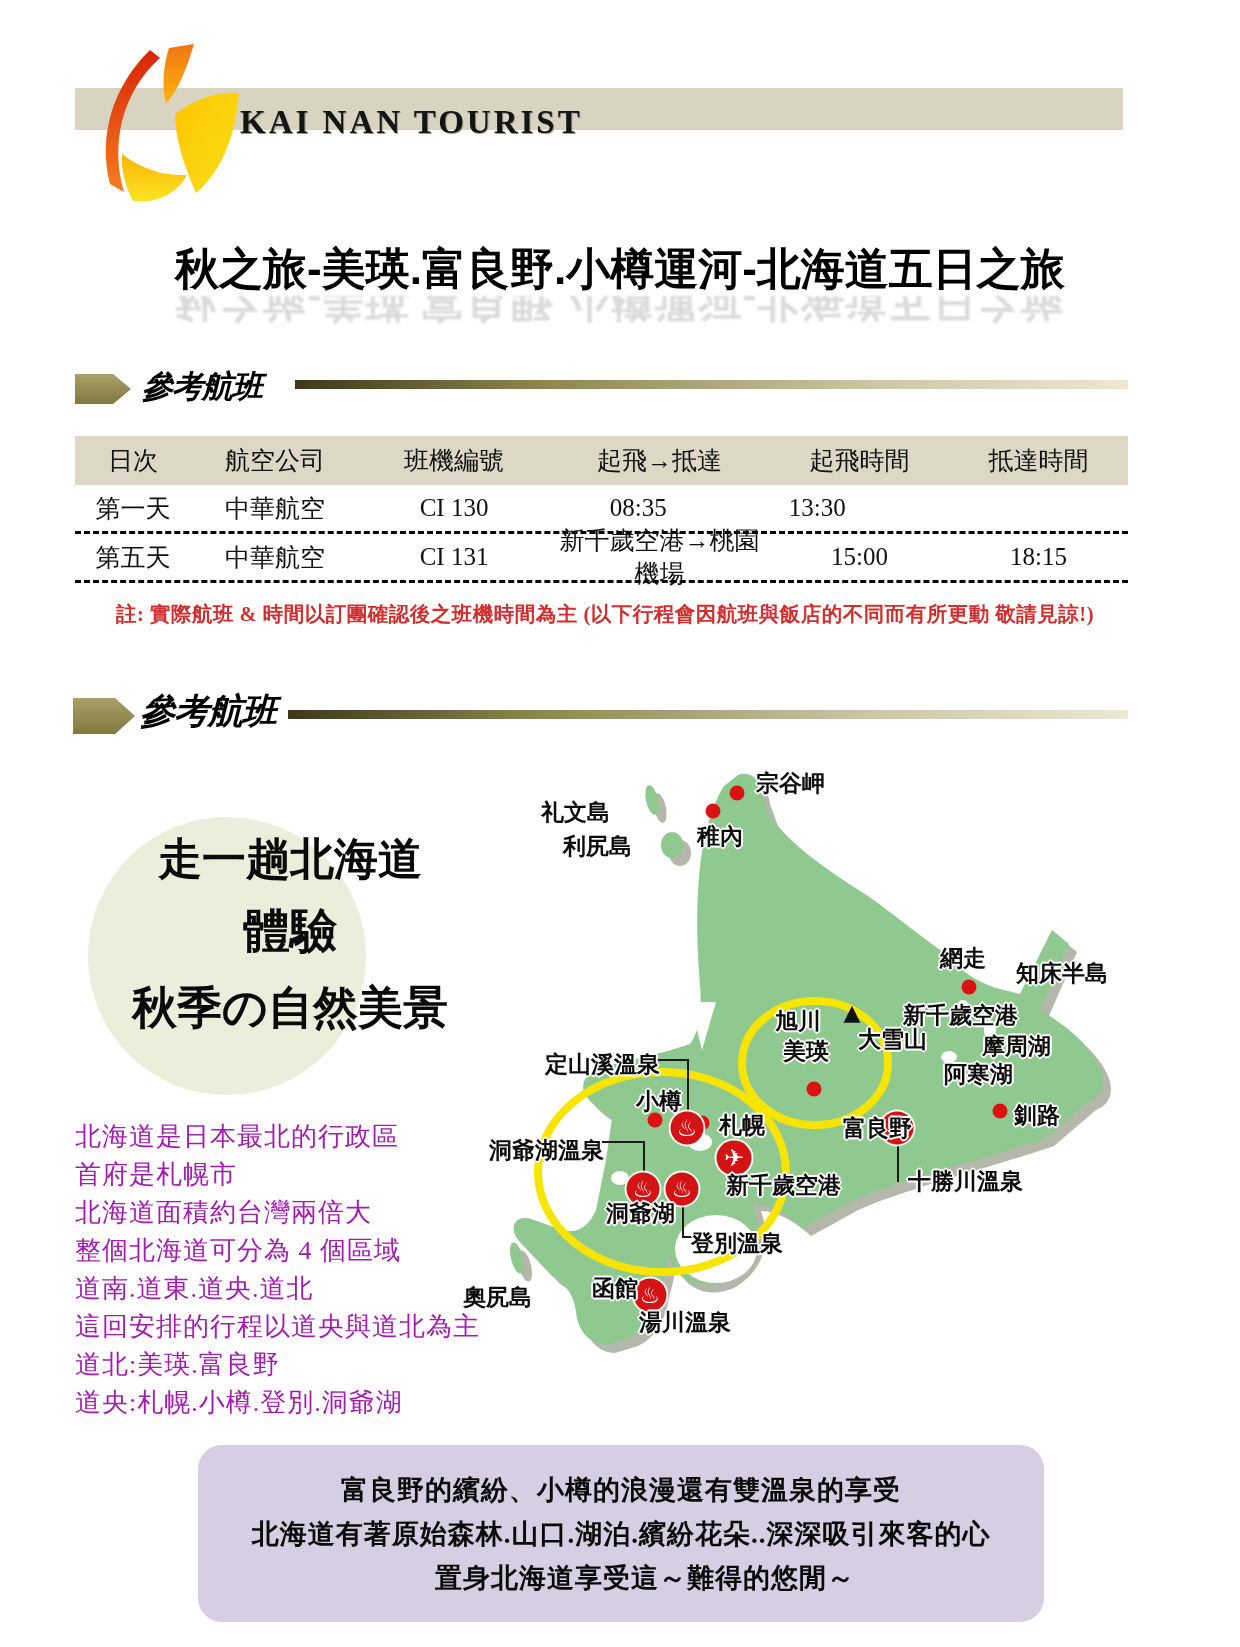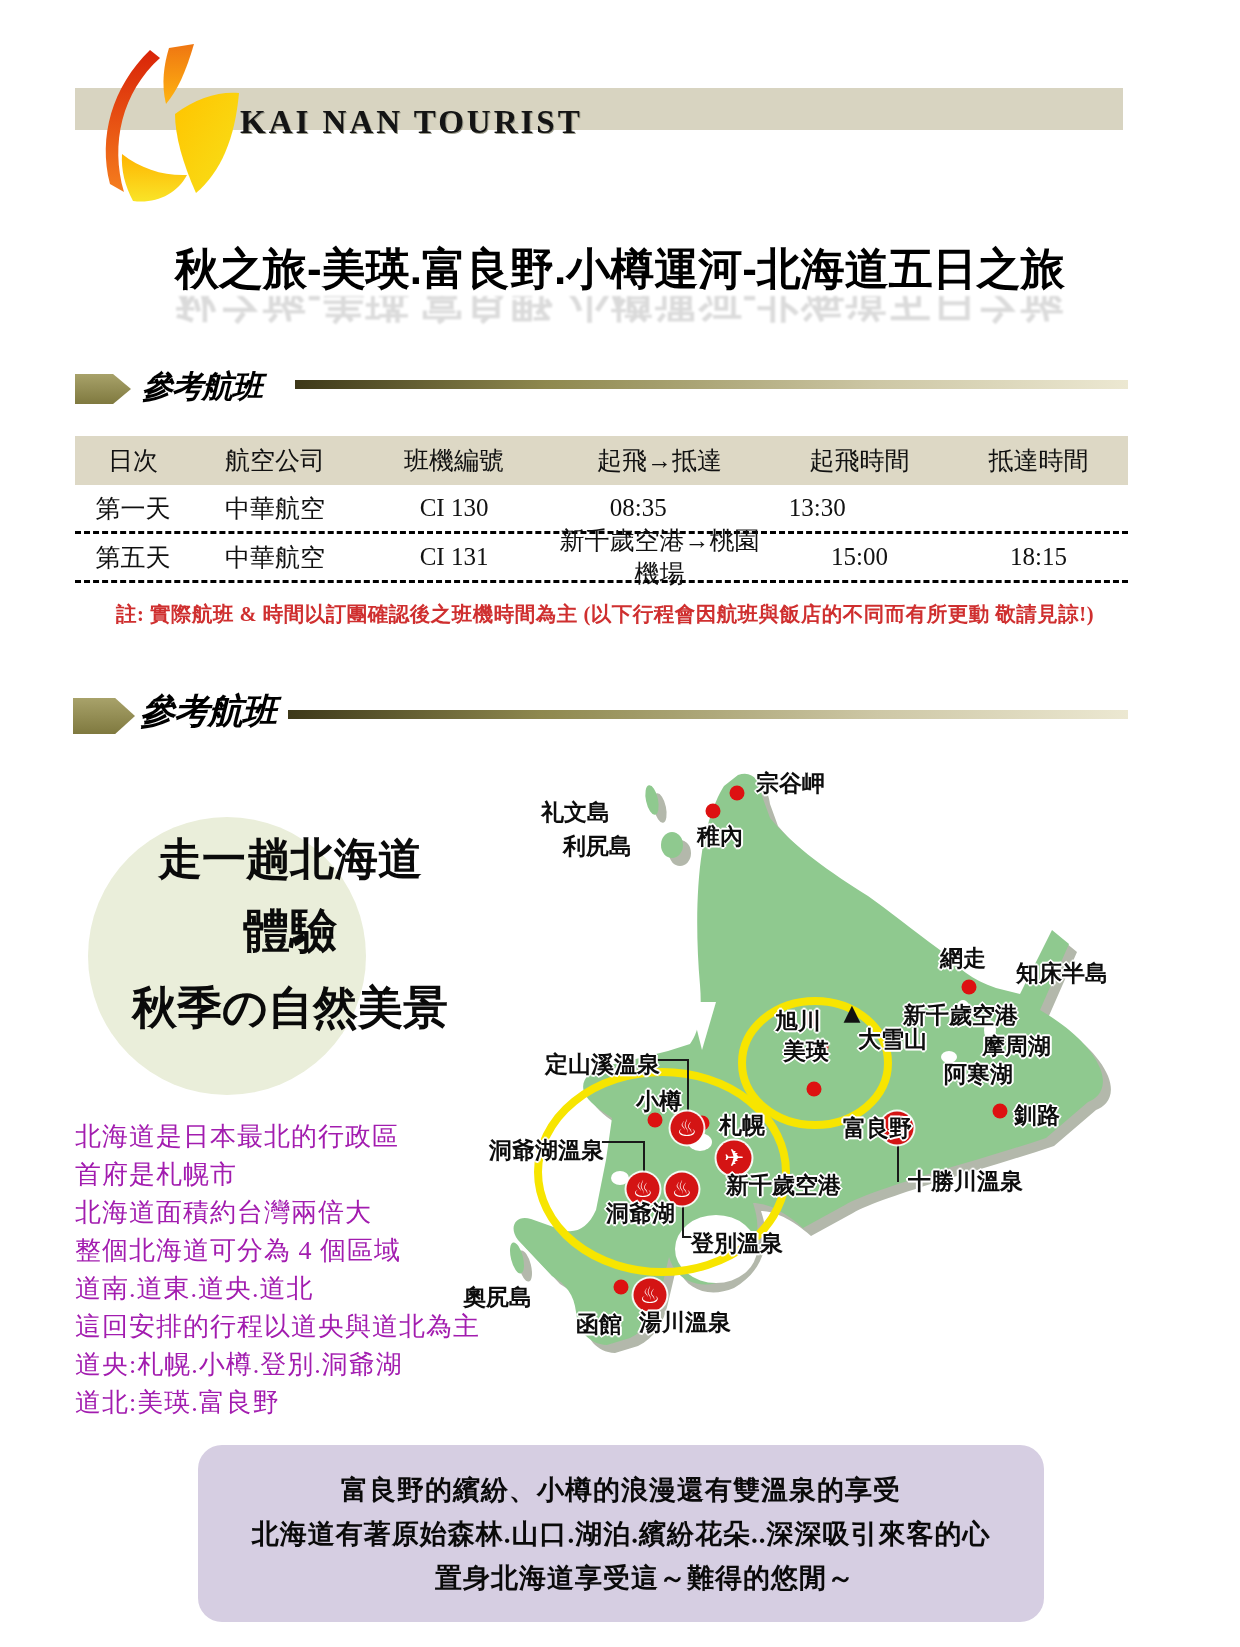--- a/index.html
+++ b/index.html
@@ -160,22 +160,22 @@
   <div class="hl-line hl-2">體驗</div>
   <div class="hl-line hl-3">秋季の自然美景</div>
 
   <div class="intro">
     <div>北海道是日本最北的行政區</div>
     <div>首府是札幌市</div>
     <div>北海道面積約台灣兩倍大</div>
     <div>整個北海道可分為 4 個區域</div>
     <div>道南.道東.道央.道北</div>
     <div>這回安排的行程以道央與道北為主</div>
+    <div>道北:美瑛.富良野</div>
     <div>道央:札幌.小樽.登別.洞爺湖</div>
-    <div>道北:美瑛.富良野</div>
   </div>
 
   <svg class="map-svg" viewBox="0 0 1240 1647">
 
     <g transform="translate(8,8)" fill="#b3b8ab">
       <path d="M 738 775 C 752 770 760 780 762 796 L 770 818 C 795 848 830 872 868 896 C 888 910 910 928 940 950 C 958 968 972 980 996 988 L 1020 994 L 1052 930 L 1069 944 L 1040 1010 C 1068 1026 1092 1048 1100 1068 C 1108 1088 1098 1098 1088 1102 L 1046 1138 C 1010 1150 970 1162 935 1172 C 895 1185 860 1196 845 1205 L 803 1228 C 783 1210 765 1203 753 1203 C 763 1232 757 1262 726 1280 C 700 1291 676 1281 669 1257 L 660 1295 C 656 1315 646 1330 630 1338 L 607 1345 C 588 1344 578 1330 576 1312 C 574 1295 566 1284 552 1276 L 518 1240 C 508 1227 516 1214 531 1219 L 562 1230 C 576 1234 588 1228 596 1210 L 606 1160 L 612 1118 C 600 1110 588 1102 584 1092 C 580 1080 590 1070 606 1066 L 640 1058 L 668 1051 L 690 1044 C 700 1030 702 1010 700 985 C 696 940 696 890 702 852 C 706 825 716 798 724 786 Z"></path>
       <ellipse cx="652" cy="800" rx="6" ry="15" transform="rotate(-12 652 800)"></ellipse>
       <ellipse cx="672" cy="845" rx="11" ry="13"></ellipse>
       <ellipse cx="517" cy="1258" rx="6" ry="16" transform="rotate(-14 517 1258)"></ellipse>
     </g>
@@ -242,21 +242,21 @@
       <div class="map-label" style="left: 1014px; top: 1100px;">釧路</div>
       <div class="map-label" style="left: 545px; top: 1049px;">定山溪溫泉</div>
       <div class="map-label" style="left: 636px; top: 1086px;">小樽</div>
       <div class="map-label" style="left: 719px; top: 1110px;">札幌</div>
       <div class="map-label" style="left: 489px; top: 1135px;">洞爺湖溫泉</div>
       <div class="map-label" style="left: 726px; top: 1170px;">新千歲空港</div>
       <div class="map-label" style="left: 908px; top: 1166px;">十勝川溫泉</div>
       <div class="map-label" style="left: 606px; top: 1198px;">洞爺湖</div>
       <div class="map-label" style="left: 691px; top: 1228px;">登別溫泉</div>
       <div class="map-label" style="left: 463px; top: 1282px;">奧尻島</div>
-      <div class="map-label" style="left: 576px; top: 1273px; margin-top: 36px;">函館</div>
+      <div class="map-label" style="left: 592px; top: 1273px;">函館</div>
       <div class="map-label" style="left: 639px; top: 1307px;">湯川溫泉</div>
     </div>
 
   <div class="footer-box">
     <div class="fb-line fb-0">富良野的繽紛、小樽的浪漫還有雙溫泉的享受</div>
     <div class="fb-line fb-1">北海道有著原始森林.山口.湖泊.繽紛花朵..深深吸引來客的心</div>
     <div class="fb-line fb-2">置身北海道享受這～難得的悠閒～</div>
   </div>
 
 </div>

